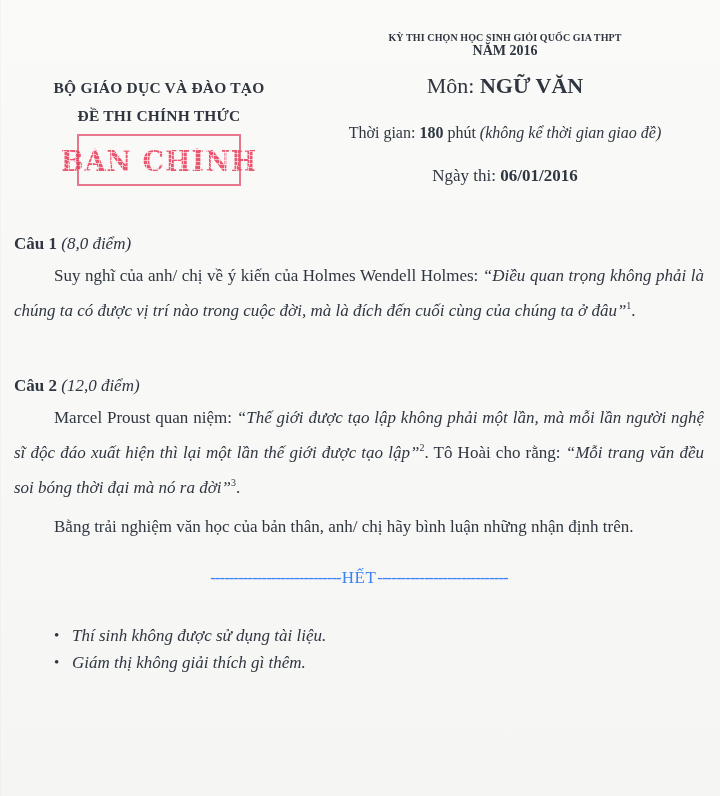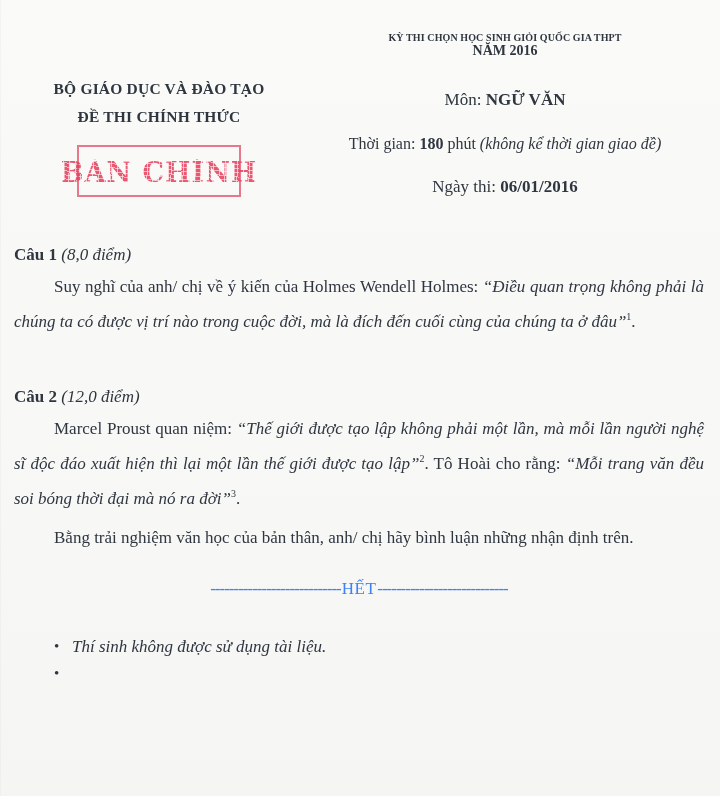--- a/index.html
+++ b/index.html
@@ -57,21 +57,21 @@
   }
   .doc-kind {
     font-weight: bold;
     font-size: 15.5px;
     margin-top: 10px;
     letter-spacing: .2px;
   }
 
   
   .stamp {
-    margin: 19px auto 0 auto;
+    margin: 9px auto 0 auto;
     width: 160px;
     height: 48px;
     border: 2px solid #e8778c;
     position: relative;
     display: flex;
     align-items: center;
     justify-content: center;
     background: transparent;
   }
   .stamp-text {
@@ -99,22 +99,22 @@
     font-weight: bold;
     font-size: 10px;
     letter-spacing: .1px;
     white-space: nowrap;
   }
   .exam-year {
     font-weight: bold;
     font-size: 14px;
   }
   .subject-line {
-    font-size: 17px;
-    margin-top: 31px;
+    font-size: 22px;
+    margin-top: 14px;
   }
   .subject-line .val {
     font-weight: bold;
   }
   .time-line {
     font-size: 16px;
     margin-top: 25px;
     white-space: nowrap;
   }
   .time-line .num {
@@ -265,17 +265,18 @@
       <span class="dashes">----------------------------</span><span class="hetword">HẾT</span><span class="dashes">----------------------------</span>
     </div>
 
     <ul class="notes">
       <li>
         <span class="bullet">•</span>
         <span>Thí sinh không được sử dụng tài liệu.</span>
       </li>
       <li>
         <span class="bullet">•</span>
+        <span>Giám thị không giải thích gì thêm.</span>
       </li>
     </ul>
 
   </div>
 </div>
 
 </body></html>

